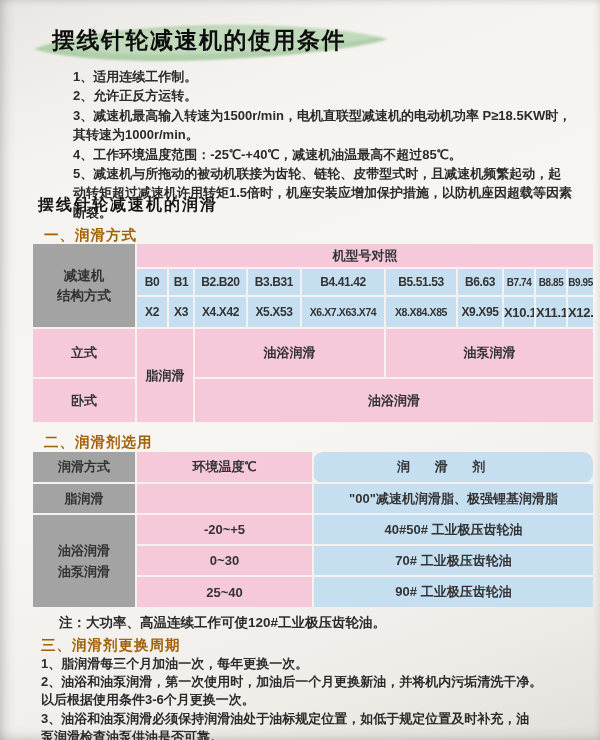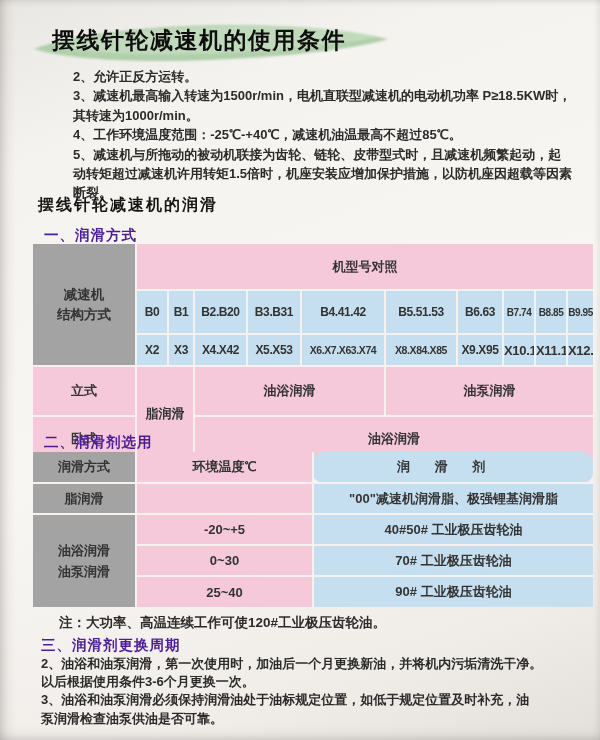--- a/index.html
+++ b/index.html
@@ -34,21 +34,21 @@
   .cycle-list { position: absolute; top: 655px; left: 41px; line-height: 18.2px; }
 
   .lube-title {
     position: absolute; top: 195px; left: 38px;
     font-family: "Liberation Serif", serif;
     font-size: 16px; font-weight: 800; letter-spacing: 2px; color: #151515;
     white-space: nowrap;
   }
   .sec-head {
     font-family: Liberation Mono, monospace;
-    font-size: 14.5px; font-weight: 800; letter-spacing: 1px; color: #4c1d95;
+    font-size: 14.5px; font-weight: 800; letter-spacing: 1px; color: #a16207;
     white-space: nowrap; position: absolute; left: 44px;
   }
   .sec-head.h1 { top: 226px; }
   .sec-head.h2 { top: 433px; }
   .sec-head.h3 { top: 636px; left: 41px; }
   .note-line {
     position: absolute; top: 614px; left: 59px;
     font-size: 13.5px; font-weight: 700; white-space: nowrap;
   }
 
@@ -63,22 +63,22 @@
     text-align: center; vertical-align: middle;
     font-weight: 700; font-size: 13px; color: #333;
     overflow: hidden; white-space: nowrap; padding: 0;
   }
   .t1 { top: 244px; width: 560px; }
   .t2 { top: 452px; width: 560px; }
   .bg-green { background: #a3a3a3; }
   .bg-pink  { background: #f6c9da; }
   .bg-blue  { background: #c6dff0; }
 
-  .t1 tr.r1 td { height: 46px; }
-  .t1 tr.r2 td { height: 44px; }
+  .t1 tr.r1 td { height: 24px; }
+  .t1 tr.r2 td { height: 28px; }
   .t1 tr.r3 td { height: 32px; }
   .t1 tr.r4 td { height: 50px; }
   .t1 tr.r5 td { height: 44px; }
   .t1 td.m   { font-size: 12px; letter-spacing: -0.4px; }
   .t1 td.md  { font-size: 10.5px; letter-spacing: -0.4px; }
   .t1 td.sm  { font-size: 10px;  letter-spacing: -0.4px; }
   .t1 td.xs  { font-size: 13px; letter-spacing: -0.3px; }
   .corner-cell div { line-height: 20px; font-size: 13.5px; }
 
   .t2 tr td { height: 31px; }
@@ -93,20 +93,21 @@
 
 <div class="title-block">
   <svg width="372" height="54" viewBox="0 0 372 54">
     <path d="M6,35 C70,10 250,1 360,25 C300,44 80,58 6,35 Z" fill="#a9cba3" opacity="0.9"></path>
     <path d="M24,31 C110,9 280,5 352,23 C262,39 95,49 24,31 Z" fill="#c6ddc0" opacity="0.75"></path>
   </svg>
   <div class="page-title">摆线针轮减速机的使用条件</div>
 </div>
 
 <div class="cond-list">
+  <div class="textline">1、适用连续工作制。</div>
   <div class="textline">2、允许正反方运转。</div>
   <div class="textline">3、减速机最高输入转速为1500r/min，电机直联型减速机的电动机功率 P≥18.5KW时，</div>
   <div class="textline">其转速为1000r/min。</div>
   <div class="textline">4、工作环境温度范围：-25℃-+40℃，减速机油温最高不超过85℃。</div>
   <div class="textline">5、减速机与所拖动的被动机联接为齿轮、链轮、皮带型式时，且减速机频繁起动，起</div>
   <div class="textline">动转矩超过减速机许用转矩1.5倍时，机座安装应增加保护措施，以防机座因超载等因素</div>
   <div class="textline">断裂。</div>
 </div>
 
 <div class="lube-title">摆线针轮减速机的润滑</div>
@@ -207,17 +208,18 @@
     <td class="bg-blue">90# 工业极压齿轮油</td>
   </tr>
 </tbody>
   </table>
 
 <div class="note-line">注：大功率、高温连续工作可使120#工业极压齿轮油。</div>
 
 <div class="sec-head h3">三、润滑剂更换周期</div>
 
 <div class="cycle-list">
+  <div class="textline">1、脂润滑每三个月加油一次，每年更换一次。</div>
   <div class="textline">2、油浴和油泵润滑，第一次使用时，加油后一个月更换新油，并将机内污垢清洗干净。</div>
   <div class="textline">以后根据使用条件3-6个月更换一次。</div>
   <div class="textline">3、油浴和油泵润滑必须保持润滑油处于油标规定位置，如低于规定位置及时补充，油</div>
   <div class="textline">泵润滑检查油泵供油是否可靠。</div>
 </div>
 
 </body></html>

